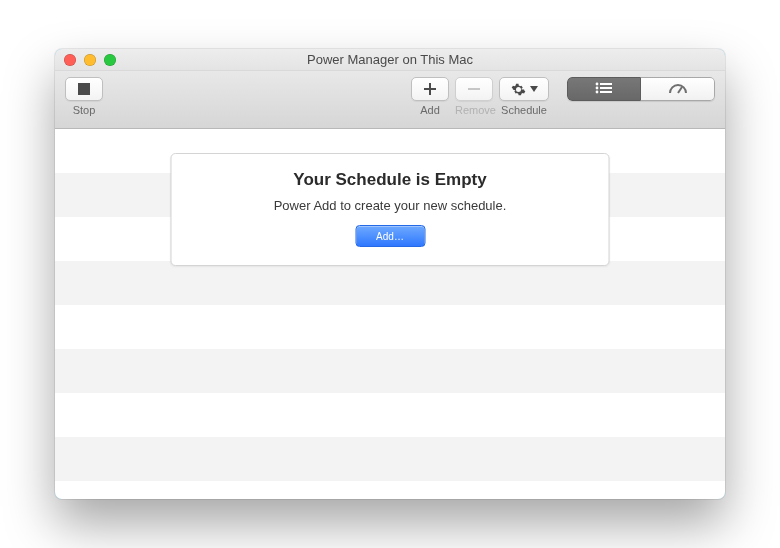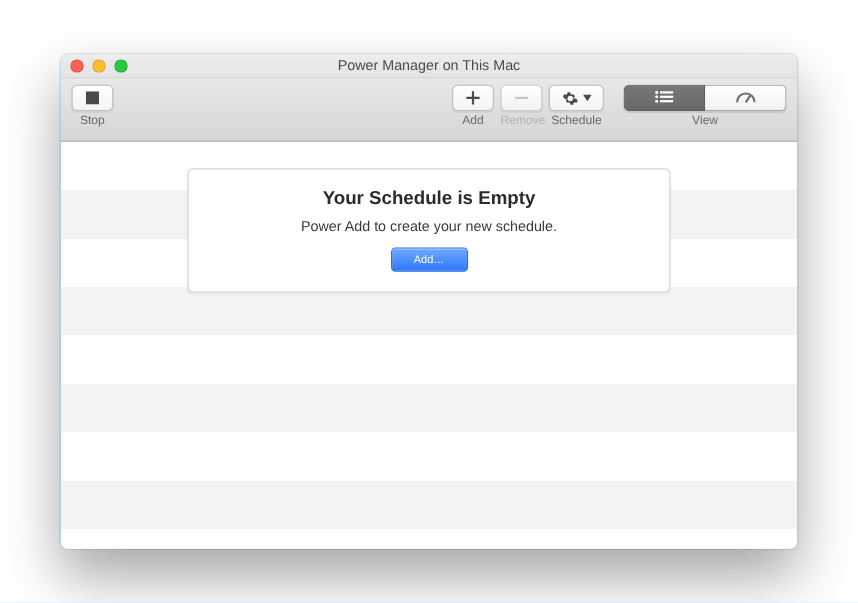--- a/index.html
+++ b/index.html
@@ -265,21 +265,20 @@
         </div>
         <div class="seg inactive">
           <span>
             <svg width="20" height="13" viewBox="0 0 20 13" fill="none" stroke="#6f6f6f" stroke-width="2">
                 <path d="M2 12a8 8 0 0116 0"></path>
                 <line x1="10" y1="12" x2="14" y2="6"></line>
               </svg>
           </span>
         </div>
       </div>
-      <div class="label">View</div>
     </div>
 
   </div>
 
   <div class="content">
     <div class="stripes"></div>
 
     <div class="empty-panel">
       <div class="empty-heading">Your Schedule is Empty</div>
       <div class="empty-sub">Power Add to create your new schedule.</div>

